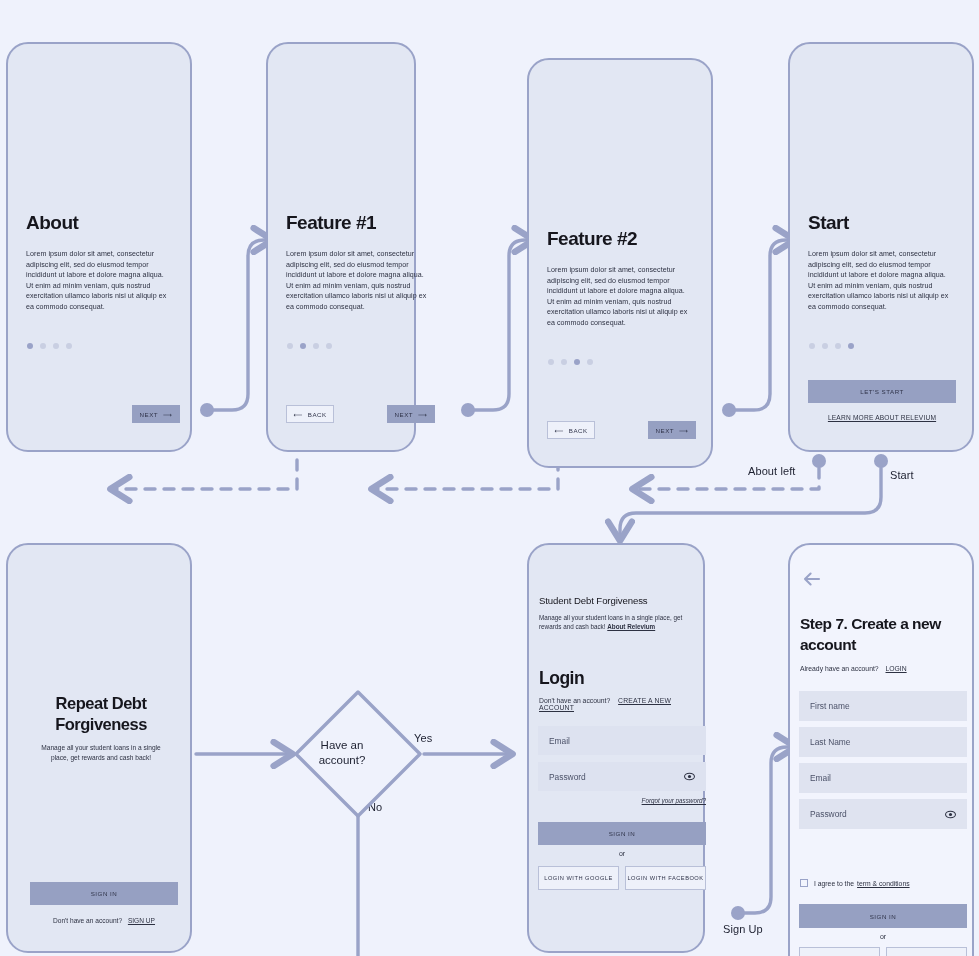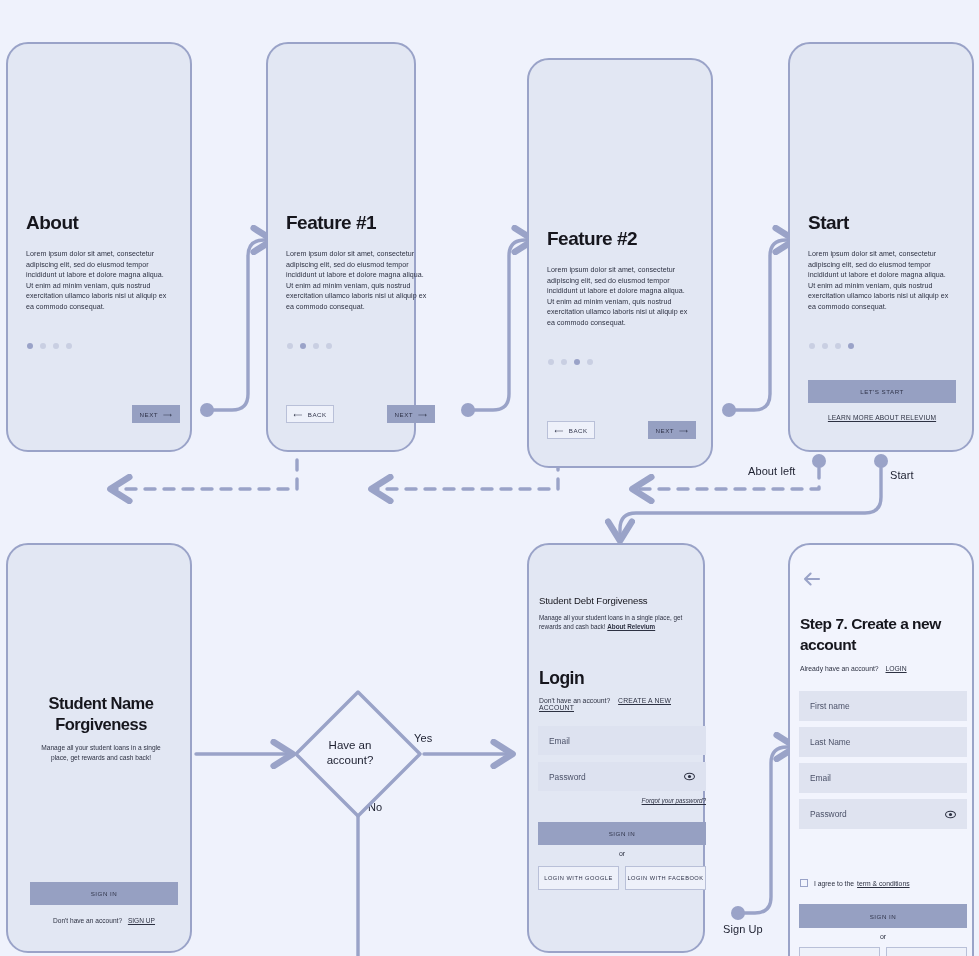--- a/index.html
+++ b/index.html
@@ -221,29 +221,29 @@
   <div class="flow-label" style="left:414px; top:692px;">
     <span>Yes</span>
   </div>
   <div class="flow-label" style="left:368px; top:761px;">
     <span>No</span>
   </div>
 
   <svg style="position:absolute; left:292px; top:648px; width:132px; height:132px;" viewBox="0 0 132 132">
     <path d="M66,4 L128,66 L66,128 L4,66 Z" fill="#eff2fc" stroke="#9aa3c8" stroke-width="3.4" stroke-linejoin="round"></path>
   </svg>
-  <div class="diamond-label" style="left:284px; top:698px; width:132px;">
+  <div class="diamond-label" style="left:276px; top:698px; width:132px;">
     <div>Have an</div>
     <div>account?</div>
   </div>
 
   <div class="phone" style="left:6px; top:503px; width:186px; height:410px;">
     <div class="scr-title" style="position:absolute; left:10px; top:648px; top:148px; width:166px; text-align:center;
                 font-size:16.5px; line-height:21px;">
-      <div>Student Name</div>
+      <div>Repeat Debt</div>
       <div>Forgiveness</div>
     </div>
     <div style="position:absolute; left:28px; top:198px; width:130px; text-align:center;
                 font-size:6.6px; line-height:10px; color:#2d3142;">Manage all your student loans in a single place, get rewards and cash back!</div>
     <div class="btn-fill" style="position:absolute; left:22px; top:337px; width:148px; height:23px;">
       <span>SIGN IN</span>
     </div>
     <div style="position:absolute; left:22px; top:372px; width:148px; text-align:center; font-size:6.6px; color:#2d3142;">
       <span>Don't have an account?</span>
       <span class="link-u" style="margin-left:4px;">SIGN UP</span>

